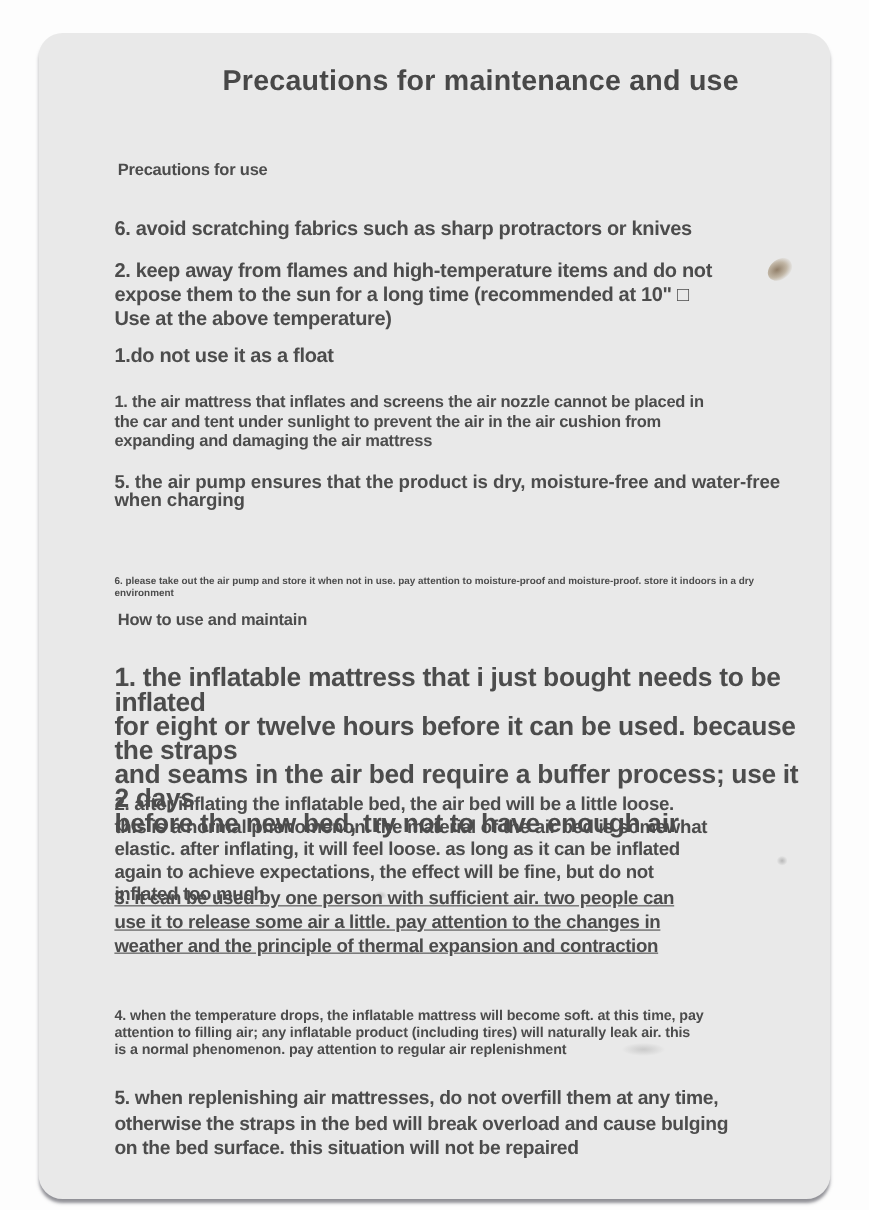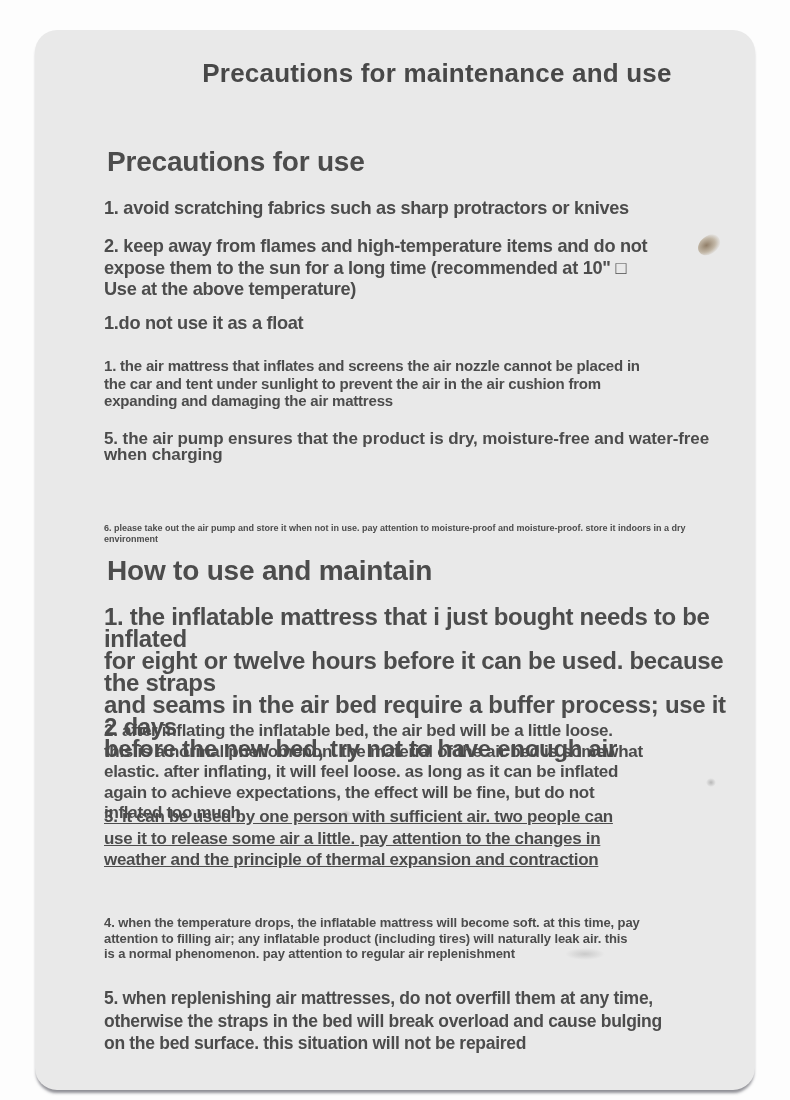--- a/index.html
+++ b/index.html
@@ -35,21 +35,21 @@
     width: 100%;
     text-align: center;
     font-size: 26px;
     font-weight: 700;
     letter-spacing: 0.2px;
     color: #484848;
   }
   .heading {
     position: absolute;
     left: 30px;
-    font-size: 28px;
+    font-size: 15px;
     font-weight: 700;
     letter-spacing: -0.2px;
   }
   .item {
     position: absolute;
     left: 27px;
     right: 18px;
     font-weight: 700;
     white-space: pre-line;
     letter-spacing: -0.3px;
@@ -94,21 +94,21 @@
 </style>
 </head>
 <body>
 
 <div class="page">
   <div class="card">
 
     <div class="title">Precautions for maintenance and use</div>
 
     <div class="heading h1">Precautions for use</div>
-    <div class="item s1i1">1. avoid scratching fabrics such as sharp protractors or knives</div>
+    <div class="item s1i1">6. avoid scratching fabrics such as sharp protractors or knives</div>
     <div class="item s1i2">2. keep away from flames and high-temperature items and do not
 expose them to the sun for a long time (recommended at 10" □
 Use at the above temperature)</div>
     <div class="item s1i3">1.do not use it as a float</div>
     <div class="item s1i4">1. the air mattress that inflates and screens the air nozzle cannot be placed in
 the car and tent under sunlight to prevent the air in the air cushion from
 expanding and damaging the air mattress</div>
     <div class="item s1i5">5. the air pump ensures that the product is dry, moisture-free and water-free when charging</div>
     <div class="item s1i6">6. please take out the air pump and store it when not in use. pay attention to moisture-proof and moisture-proof. store it indoors in a dry environment</div>
 

